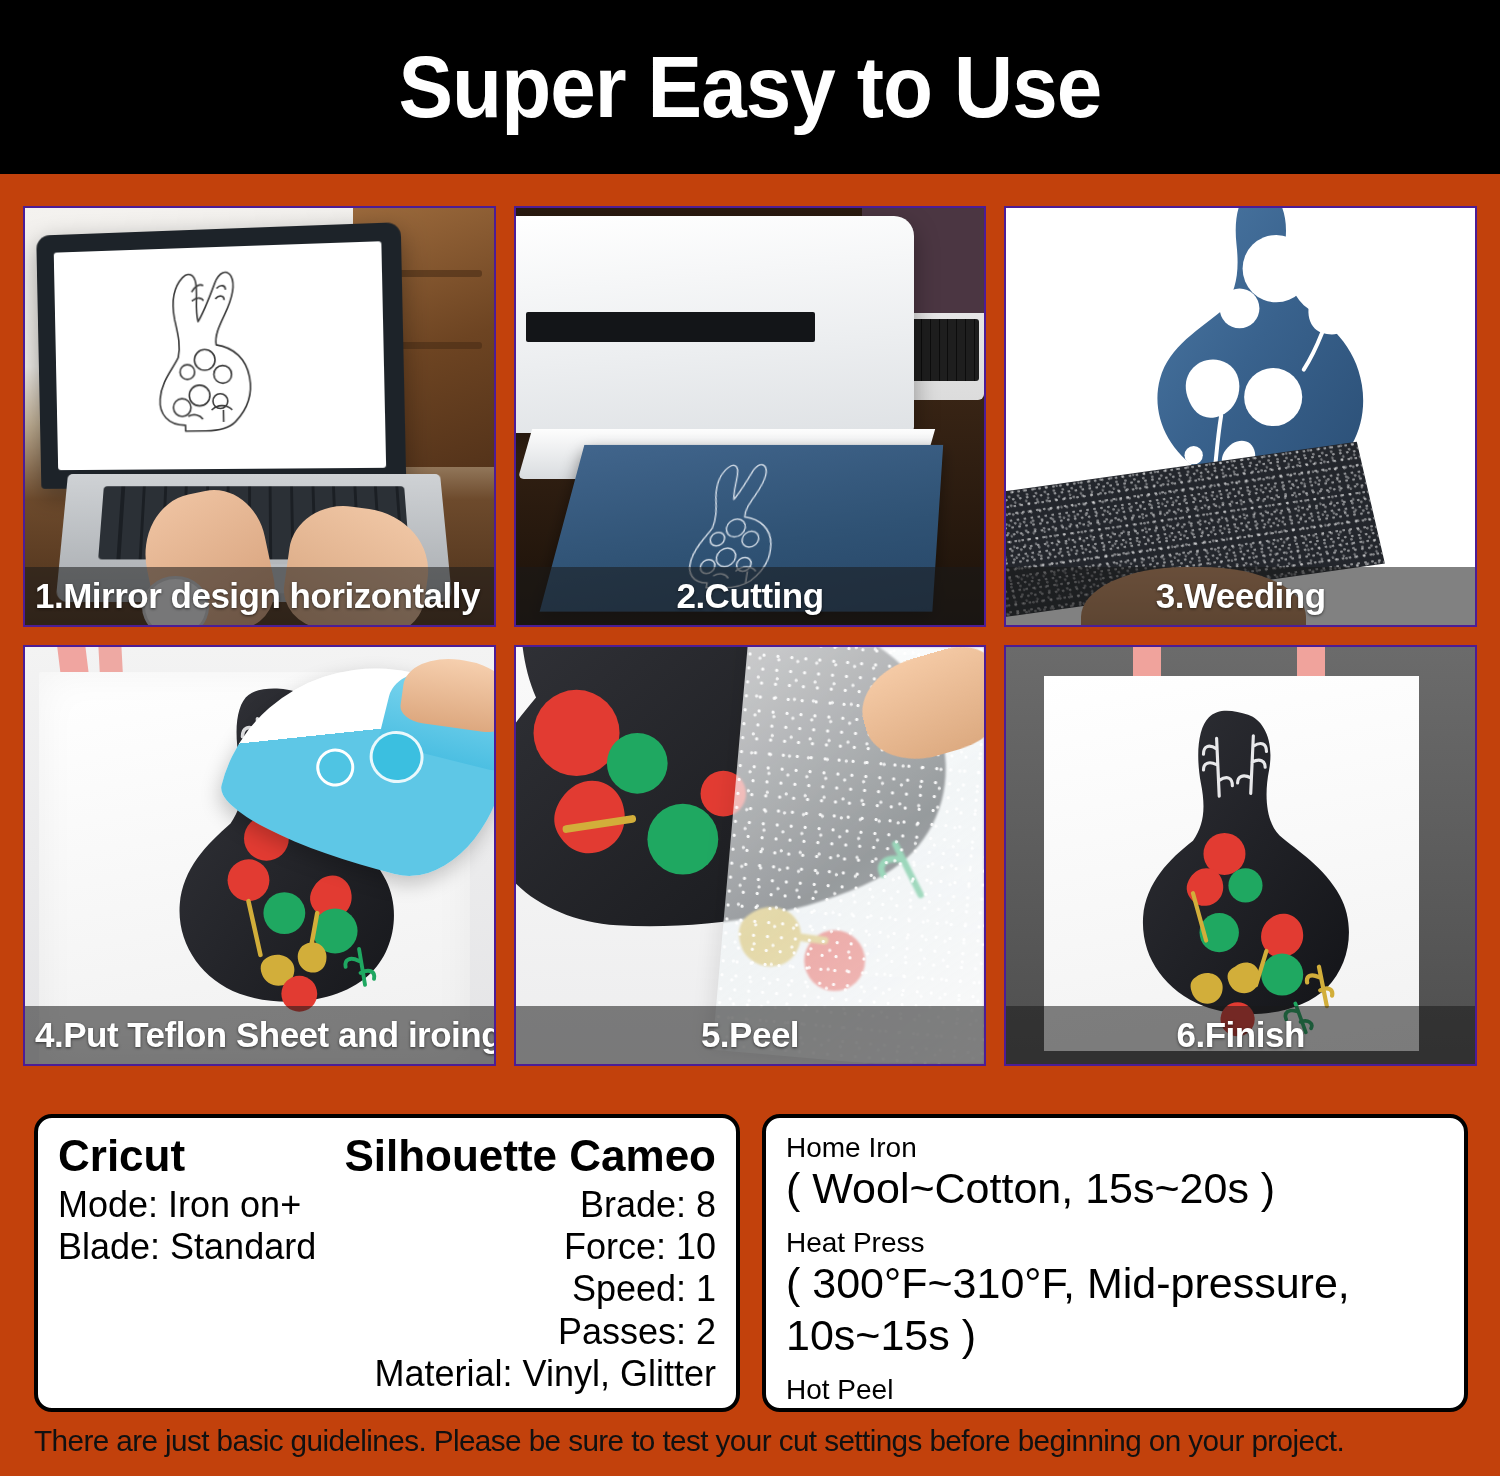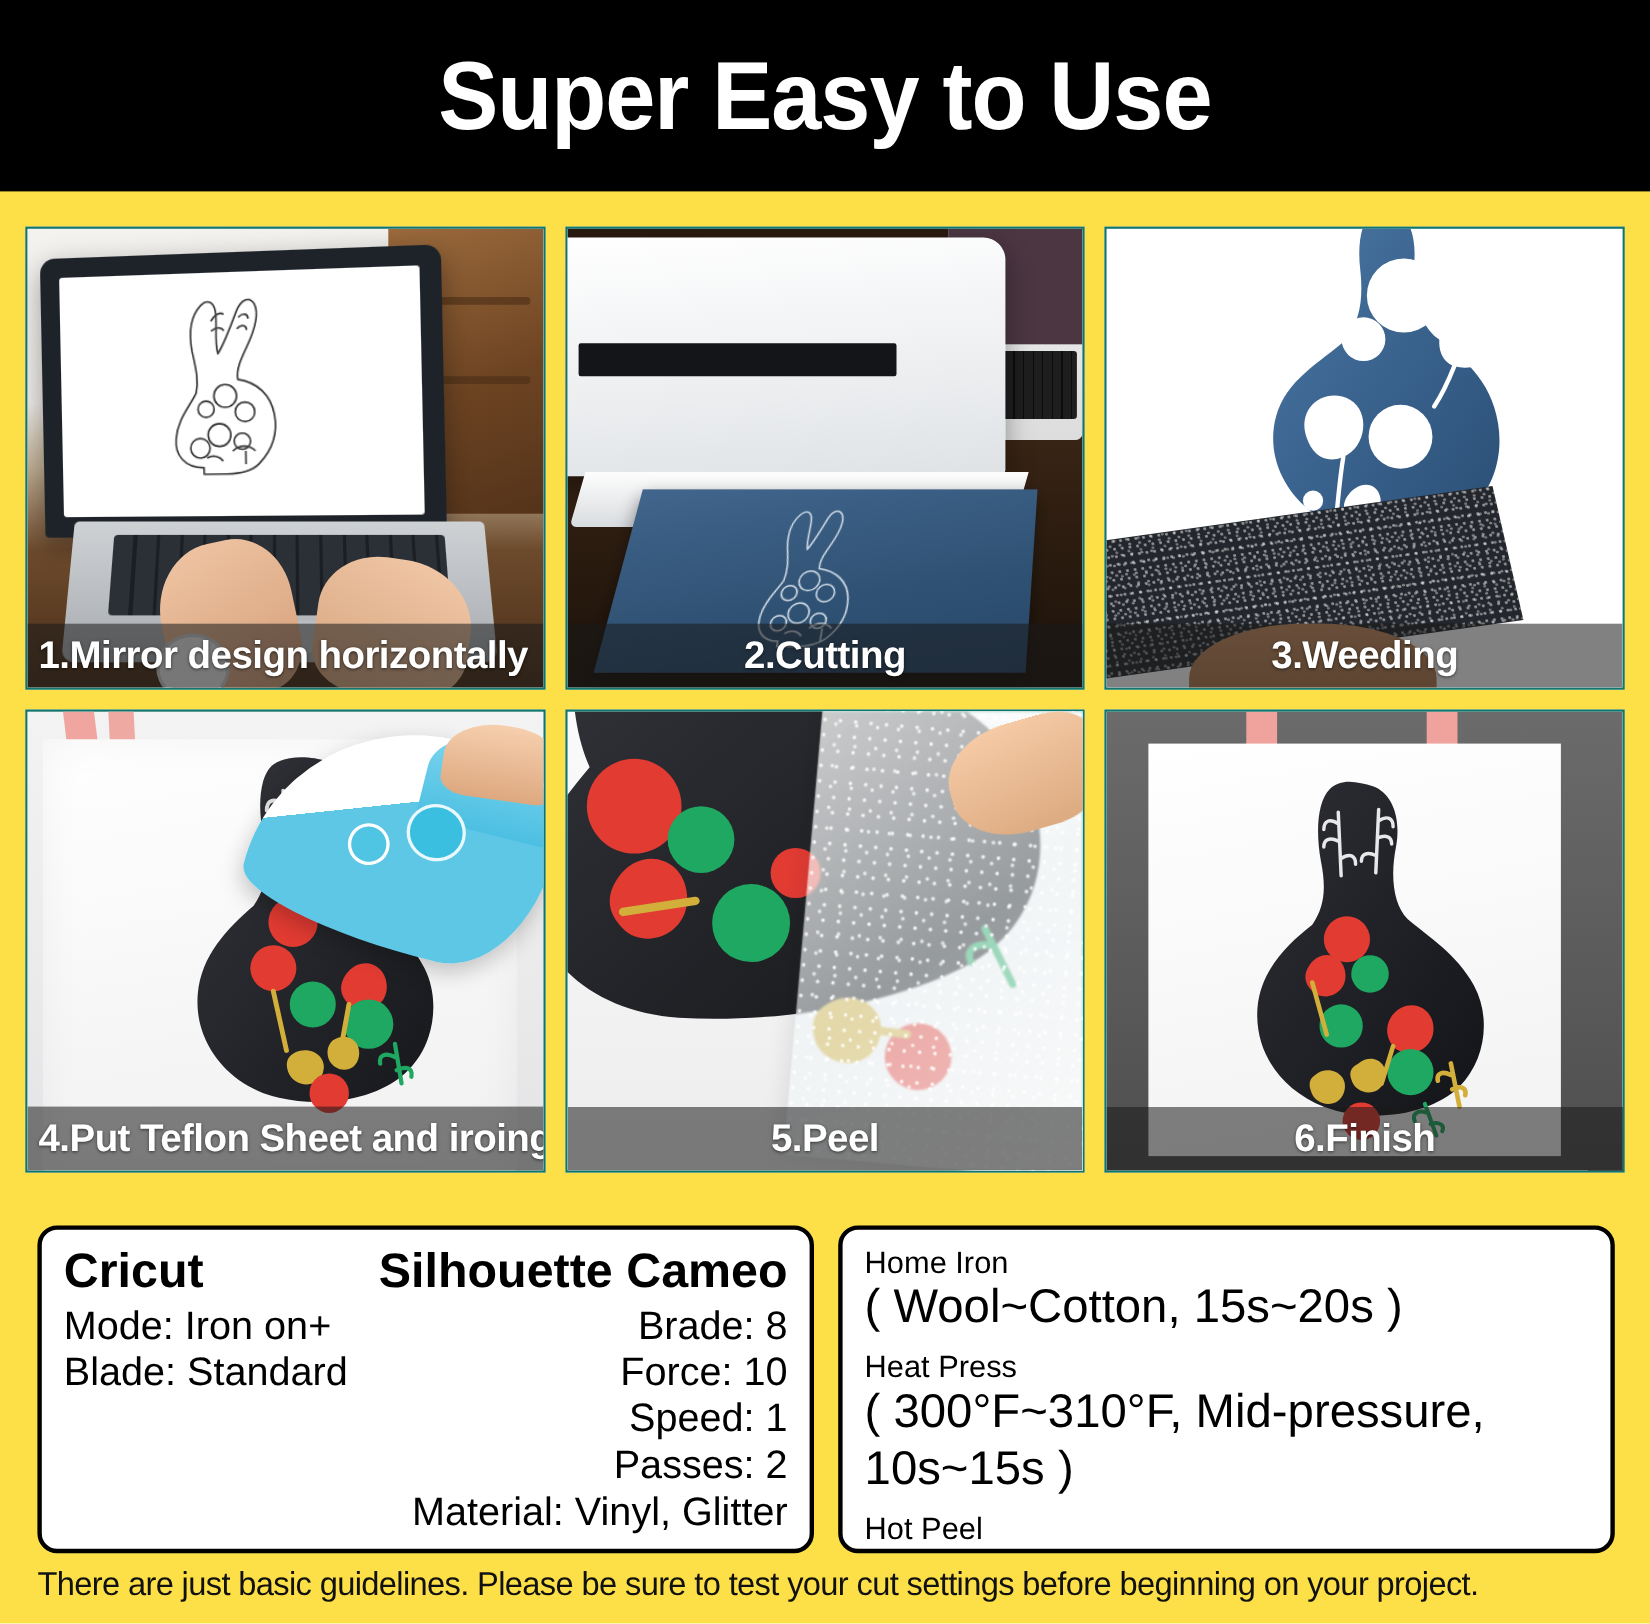--- a/index.html
+++ b/index.html
@@ -2,21 +2,21 @@
 <html><head>
 <meta charset="utf-8">
 <style>
   * { box-sizing: border-box; margin: 0; padding: 0; }
   html, body {
     width: 1500px; height: 1476px;
     background: #ffffff;
     font-family: "Liberation Sans", sans-serif;
     overflow: hidden;
   }
-  .page { position: relative; width: 1500px; height: 1476px; background: #fde047; }
+  .page { position: relative; width: 1500px; height: 1476px; background: #c2410c; }
 
   
   .header-band {
     position: absolute; left: 0; top: 0; width: 1500px; height: 174px;
     background: #000000;
     display: flex; align-items: center; justify-content: center;
   }
   .header-title {
     color: #ffffff;
     font-family: "Liberation Sans Narrow", "Liberation Sans", sans-serif;
@@ -32,21 +32,21 @@
   .steps {
     position: absolute; left: 23px; top: 206px;
     width: 1454px; height: 860px;
     display: grid;
     grid-template-columns: repeat(3, 1fr);
     grid-template-rows: repeat(2, 1fr);
     column-gap: 18px; row-gap: 18px;
   }
   .panel {
     position: relative;
-    border: 2px solid #0f766e;
+    border: 2px solid #4c1d95;
     overflow: hidden;
     background: #efefef;
   }
   .panel-scene { position: absolute; inset: 0; overflow: hidden; }
   .caption-band {
     position: absolute; left: 0; right: 0; bottom: 0; height: 58px;
     background: rgba(25,25,25,0.55);
     display: flex; align-items: center;
   }
   .caption-band.left { justify-content: flex-start; padding-left: 10px; }

